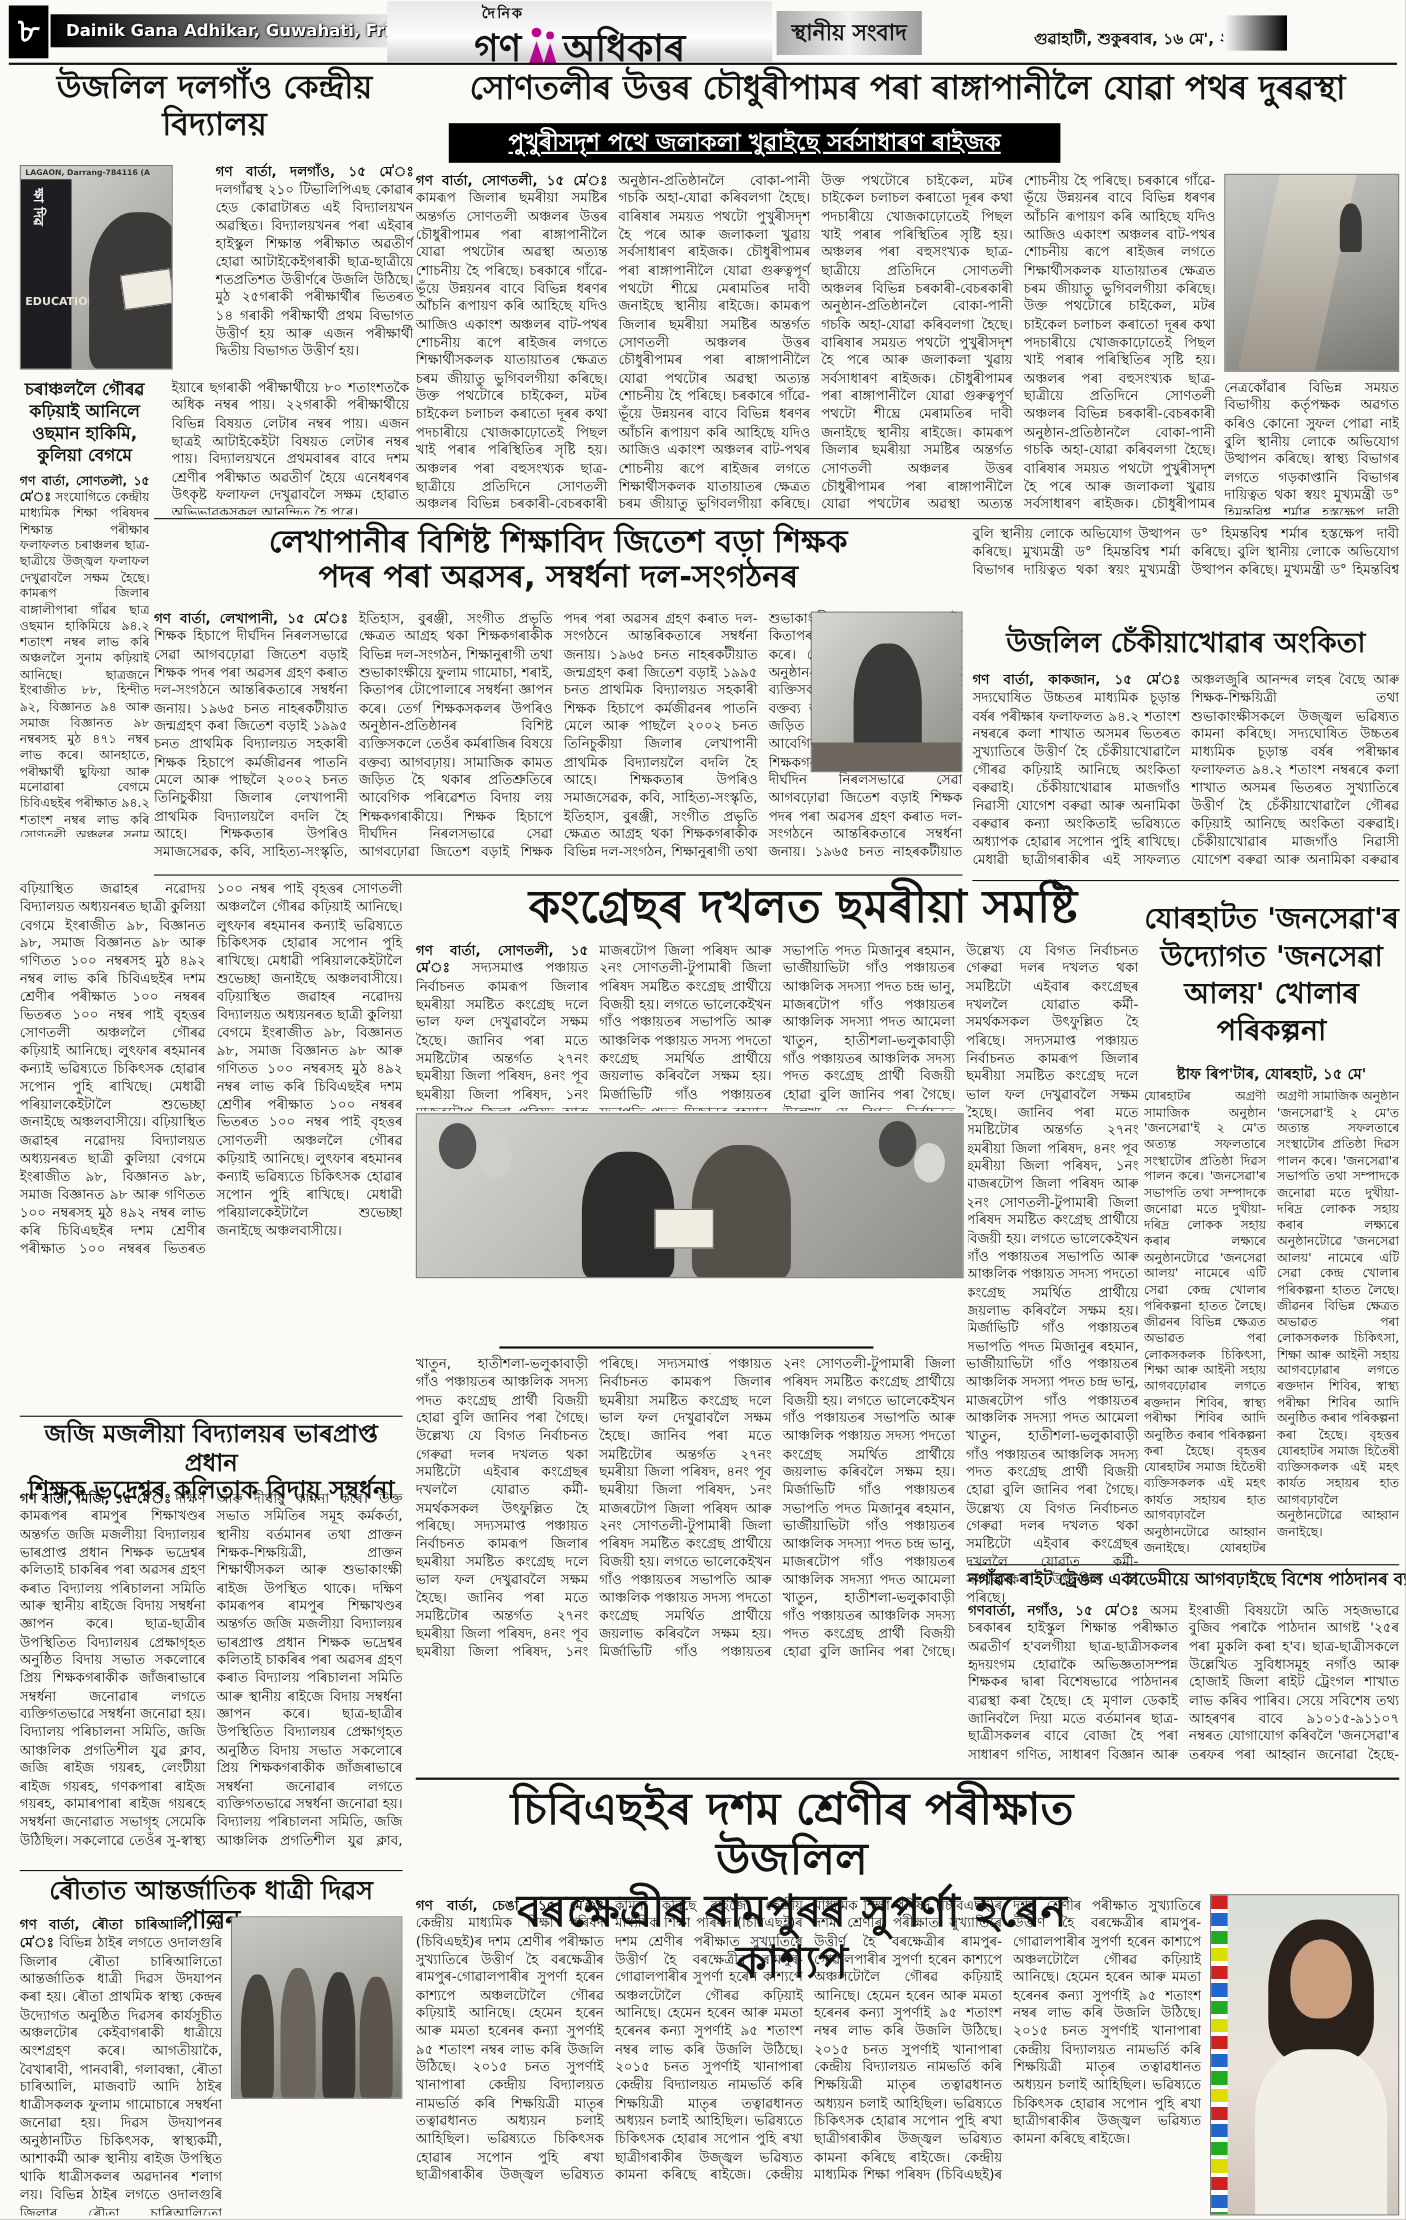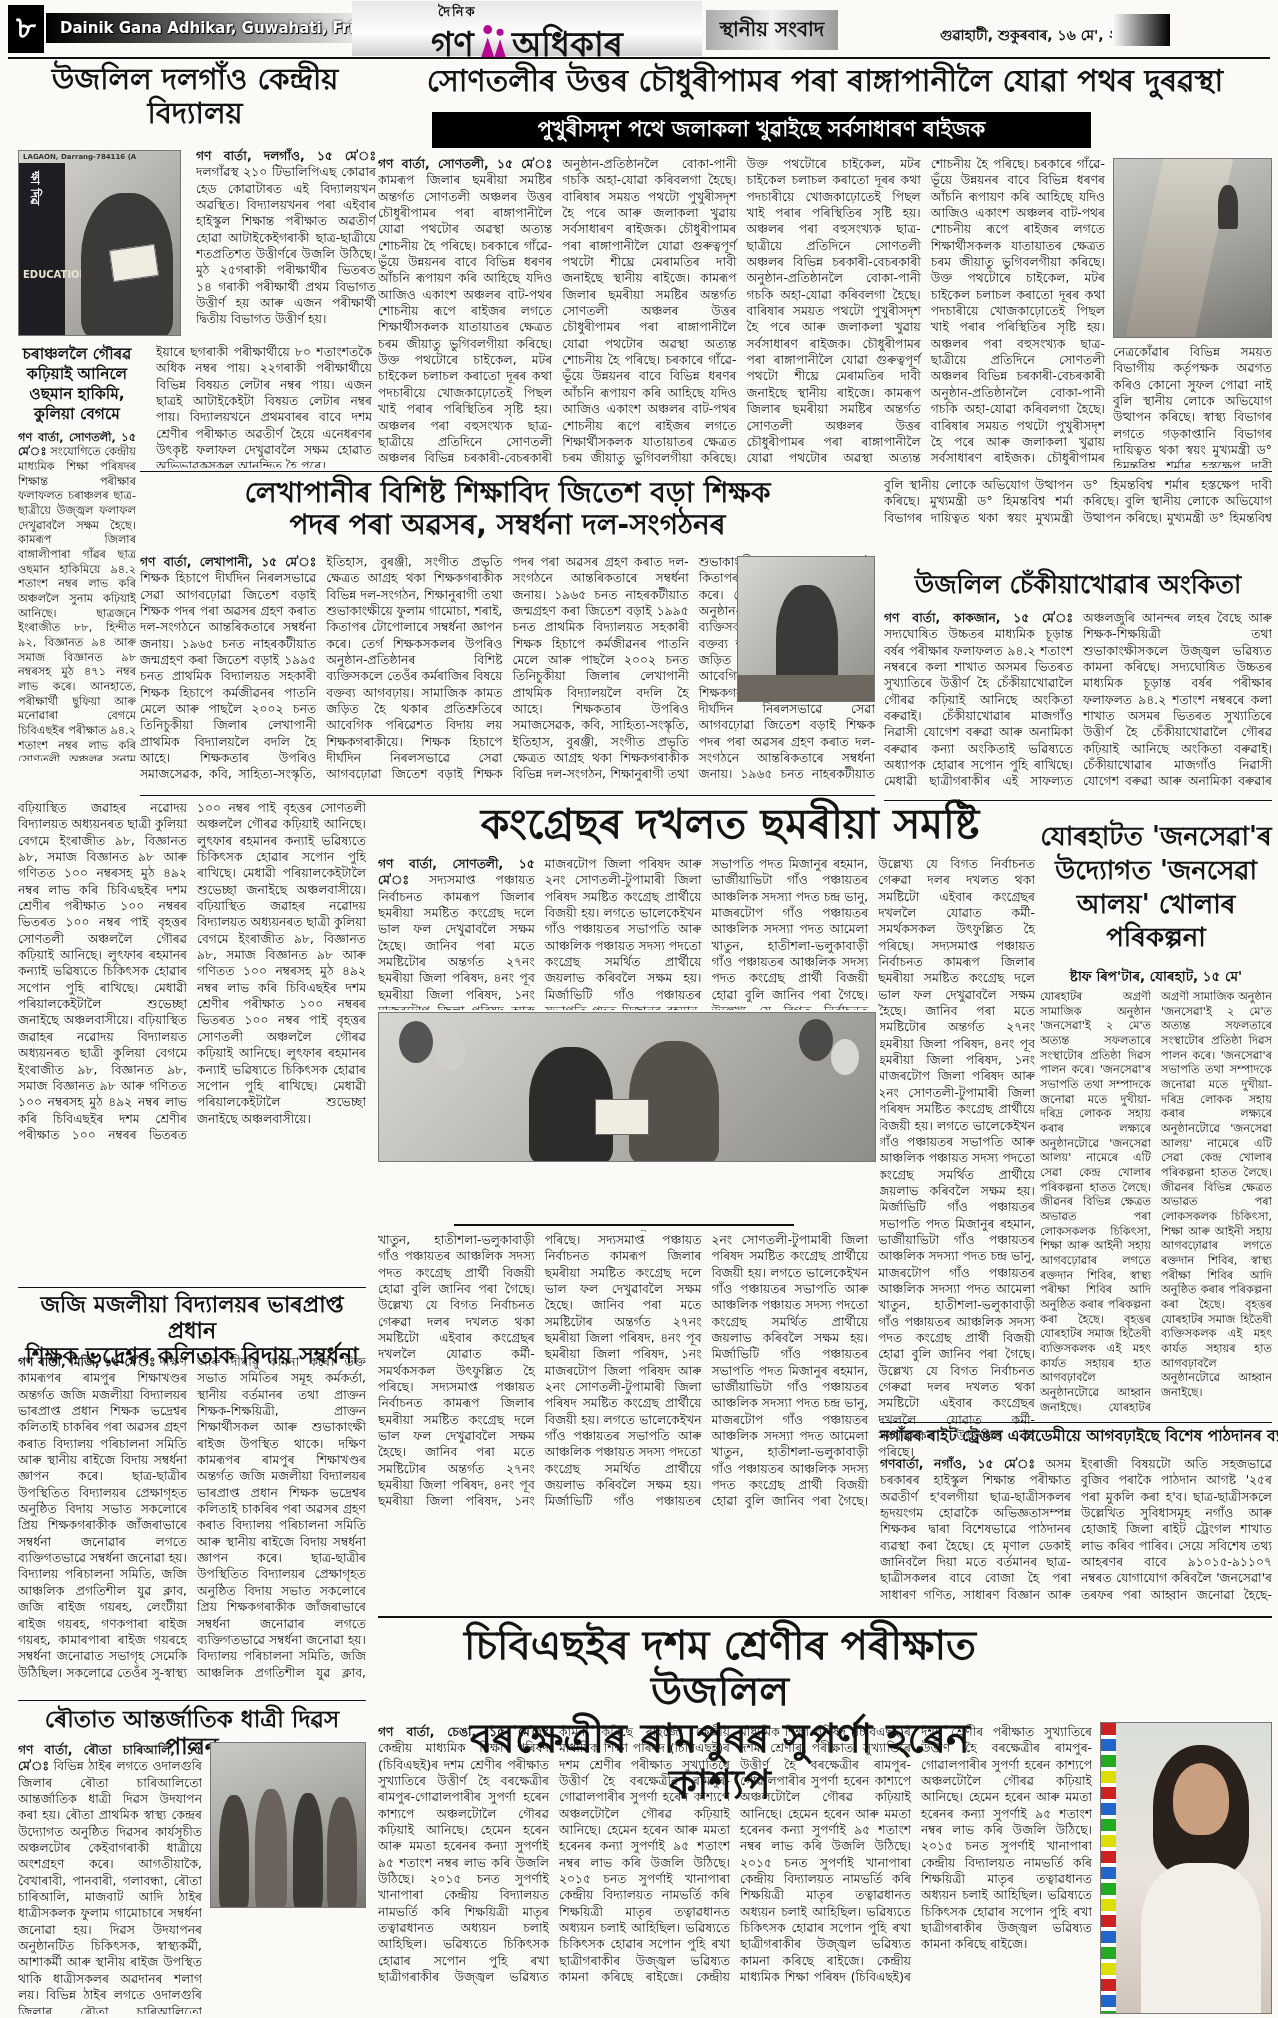--- a/index.html
+++ b/index.html
@@ -66,21 +66,21 @@
   <div class="abs secbar" style="left:706px;top:10px;width:132px;height:40px;">
       <span>স্থানীয় সংবাদ</span>
     </div>
   <div class="abs dateline" style="left:940px;top:24px;width:170px;height:20px;">গুৱাহাটী, শুকুৰবাৰ, ১৬ মে', ২০২৫</div>
   <div class="abs gradbox" style="left:1112px;top:14px;width:58px;height:32px;"></div>
   <div class="hr" style="left:8px;top:57px;width:1262px;"></div>
 
   <div class="abs hl" style="left:18px;top:63px;width:354px;height:82px;font-size:29px;">
     <div>উজলিল দলগাঁও কেন্দ্ৰীয় বিদ্যালয়</div>
   </div>
-  <div class="photo gray1" style="left:18px;top:150px;width:163px;height:186px;">
+  <div class="photo gray1" style="left:18px;top:150px;width:139px;height:186px;">
     <div class="ph-label" style="top:2px;left:4px;font-size:7px;color:#333;">LAGAON, Darrang-784116 (A</div>
     <div class="abs" style="left:0;top:12px;width:46px;height:174px;background:#1d1d22;"></div>
     <div class="ph-label" style="left:6px;top:20px;font-size:12px;writing-mode:vertical-rl;">ক্ষা দিৱ</div>
     <div class="ph-label" style="left:4px;top:118px;font-size:10px;color:#e8e2d2;">EDUCATION</div>
     <div class="ph-label" style="left:10px;top:150px;font-size:16px;color:#ddd;margin-top:35px;">023</div>
     <div class="sil" style="left:62px;top:42px;width:92px;height:144px;"></div>
     <div class="abs" style="left:92px;top:96px;width:44px;height:30px;background:#efece2;border:1px solid #666;transform:rotate(-8deg);"></div>
   </div>
   <p class="bt abs" style="left:196px;top:148px;width:180px;height:190px;">
     <b class="byl">গণ বাৰ্তা, দলগাঁও, ১৫ মে'ঃ</b>
@@ -91,21 +91,21 @@
   <div class="abs" style="left:18px;top:344px;width:118px;height:452px;overflow:hidden;">
     <p class="subhead">চৰাঞ্চললৈ গৌৰৱ কঢ়িয়াই আনিলে ওছমান হাকিমি, কুলিয়া বেগমে</p>
     <p class="bt bt-sm" style="height:330px;">
       <b class="byl">গণ বাৰ্তা, সোণতলী, ১৫ মে'ঃ</b>
       <span>সংযোগিতে কেন্দ্ৰীয় মাধ্যমিক শিক্ষা পৰিষদৰ শিক্ষান্ত পৰীক্ষাৰ ফলাফলত চৰাঞ্চলৰ ছাত্ৰ-ছাত্ৰীয়ে উজ্জ্বল ফলাফল দেখুৱাবলৈ সক্ষম হৈছে। কামৰূপ জিলাৰ বাঙ্গালীপাৰা গাঁৱৰ ছাত্ৰ ওছমান হাকিমিয়ে ৯৪.২ শতাংশ নম্বৰ লাভ কৰি অঞ্চললৈ সুনাম কঢ়িয়াই আনিছে। ছাত্ৰজনে ইংৰাজীত ৮৮, হিন্দীত ৯২, বিজ্ঞানত ৯৪ আৰু সমাজ বিজ্ঞানত ৯৮ নম্বৰসহ মুঠ ৪৭১ নম্বৰ লাভ কৰে। আনহাতে, পৰীক্ষাৰ্থী ছুফিয়া আৰু মনোৱাৰা বেগমে চিবিএছইৰ পৰীক্ষাত ৯৪.২ শতাংশ নম্বৰ লাভ কৰি সোণতলী অঞ্চলৰ সুনাম কঢ়িয়াই আনিবলৈ সক্ষম হয়।</span>
     </p>
   </div>
   <p class="bt c2 abs" style="left:18px;top:800px;width:348px;height:484px;">বঢ়িয়াস্থিত জৱাহৰ নৱোদয় বিদ্যালয়ত অধ্যয়নৰত ছাত্ৰী কুলিয়া বেগমে ইংৰাজীত ৯৮, বিজ্ঞানত ৯৮, সমাজ বিজ্ঞানত ৯৮ আৰু গণিতত ১০০ নম্বৰসহ মুঠ ৪৯২ নম্বৰ লাভ কৰি চিবিএছইৰ দশম শ্ৰেণীৰ পৰীক্ষাত ১০০ নম্বৰৰ ভিতৰত ১০০ নম্বৰ পাই বৃহত্তৰ সোণতলী অঞ্চললৈ গৌৰৱ কঢ়িয়াই আনিছে। লুৎফাৰ ৰহমানৰ কন্যাই ভৱিষ্যতে চিকিৎসক হোৱাৰ সপোন পুহি ৰাখিছে। মেধাৱী পৰিয়ালকেইটালৈ শুভেচ্ছা জনাইছে অঞ্চলবাসীয়ে। বঢ়িয়াস্থিত জৱাহৰ নৱোদয় বিদ্যালয়ত অধ্যয়নৰত ছাত্ৰী কুলিয়া বেগমে ইংৰাজীত ৯৮, বিজ্ঞানত ৯৮, সমাজ বিজ্ঞানত ৯৮ আৰু গণিতত ১০০ নম্বৰসহ মুঠ ৪৯২ নম্বৰ লাভ কৰি চিবিএছইৰ দশম শ্ৰেণীৰ পৰীক্ষাত ১০০ নম্বৰৰ ভিতৰত ১০০ নম্বৰ পাই বৃহত্তৰ সোণতলী অঞ্চললৈ গৌৰৱ কঢ়িয়াই আনিছে। লুৎফাৰ ৰহমানৰ কন্যাই ভৱিষ্যতে চিকিৎসক হোৱাৰ সপোন পুহি ৰাখিছে। মেধাৱী পৰিয়ালকেইটালৈ শুভেচ্ছা জনাইছে অঞ্চলবাসীয়ে। বঢ়িয়াস্থিত জৱাহৰ নৱোদয় বিদ্যালয়ত অধ্যয়নৰত ছাত্ৰী কুলিয়া বেগমে ইংৰাজীত ৯৮, বিজ্ঞানত ৯৮, সমাজ বিজ্ঞানত ৯৮ আৰু গণিতত ১০০ নম্বৰসহ মুঠ ৪৯২ নম্বৰ লাভ কৰি চিবিএছইৰ দশম শ্ৰেণীৰ পৰীক্ষাত ১০০ নম্বৰৰ ভিতৰত ১০০ নম্বৰ পাই বৃহত্তৰ সোণতলী অঞ্চললৈ গৌৰৱ কঢ়িয়াই আনিছে। লুৎফাৰ ৰহমানৰ কন্যাই ভৱিষ্যতে চিকিৎসক হোৱাৰ সপোন পুহি ৰাখিছে। মেধাৱী পৰিয়ালকেইটালৈ শুভেচ্ছা জনাইছে অঞ্চলবাসীয়ে।</p>
 
   <div class="abs hl" style="left:378px;top:64px;width:894px;height:44px;font-size:30px;white-space:nowrap;">সোণতলীৰ উত্তৰ চৌধুৰীপামৰ পৰা ৰাঙ্গাপানীলৈ যোৱা পথৰ দুৰৱস্থা</div>
-  <div class="abs kicker" style="left:432px;top:112px;width:659px;height:36px;">পুখুৰীসদৃশ পথে জলাকলা খুৱাইছে সৰ্বসাধাৰণ ৰাইজক</div>
+  <div class="abs kicker" style="left:408px;top:112px;width:556px;height:36px;text-decoration:underline;">পুখুৰীসদৃশ পথে জলাকলা খুৱাইছে সৰ্বসাধাৰণ ৰাইজক</div>
   <p class="bt c4 abs" style="left:378px;top:156px;width:727px;height:312px;">
     <b class="byl">গণ বাৰ্তা, সোণতলী, ১৫ মে'ঃ</b>
     <span>কামৰূপ জিলাৰ ছমৰীয়া সমষ্টিৰ অন্তৰ্গত সোণতলী অঞ্চলৰ উত্তৰ চৌধুৰীপামৰ পৰা ৰাঙ্গাপানীলৈ যোৱা পথটোৰ অৱস্থা অত্যন্ত শোচনীয় হৈ পৰিছে। চৰকাৰে গাঁৱে-ভূঁয়ে উন্নয়নৰ বাবে বিভিন্ন ধৰণৰ আঁচনি ৰূপায়ণ কৰি আহিছে যদিও আজিও একাংশ অঞ্চলৰ বাট-পথৰ শোচনীয় ৰূপে ৰাইজৰ লগতে শিক্ষাৰ্থীসকলক যাতায়াতৰ ক্ষেত্ৰত চৰম জীয়াতু ভুগিবলগীয়া কৰিছে। উক্ত পথটোৰে চাইকেল, মটৰ চাইকেল চলাচল কৰাতো দূৰৰ কথা পদচাৰীয়ে খোজকাঢ়োতেই পিছল খাই পৰাৰ পৰিস্থিতিৰ সৃষ্টি হয়। অঞ্চলৰ পৰা বহুসংখ্যক ছাত্ৰ-ছাত্ৰীয়ে প্ৰতিদিনে সোণতলী অঞ্চলৰ বিভিন্ন চৰকাৰী-বেচৰকাৰী অনুষ্ঠান-প্ৰতিষ্ঠানলৈ বোকা-পানী গচকি অহা-যোৱা কৰিবলগা হৈছে। বাৰিষাৰ সময়ত পথটো পুখুৰীসদৃশ হৈ পৰে আৰু জলাকলা খুৱায় সৰ্বসাধাৰণ ৰাইজক। চৌধুৰীপামৰ পৰা ৰাঙ্গাপানীলৈ যোৱা গুৰুত্বপূৰ্ণ পথটো শীঘ্ৰে মেৰামতিৰ দাবী জনাইছে স্থানীয় ৰাইজে। কামৰূপ জিলাৰ ছমৰীয়া সমষ্টিৰ অন্তৰ্গত সোণতলী অঞ্চলৰ উত্তৰ চৌধুৰীপামৰ পৰা ৰাঙ্গাপানীলৈ যোৱা পথটোৰ অৱস্থা অত্যন্ত শোচনীয় হৈ পৰিছে। চৰকাৰে গাঁৱে-ভূঁয়ে উন্নয়নৰ বাবে বিভিন্ন ধৰণৰ আঁচনি ৰূপায়ণ কৰি আহিছে যদিও আজিও একাংশ অঞ্চলৰ বাট-পথৰ শোচনীয় ৰূপে ৰাইজৰ লগতে শিক্ষাৰ্থীসকলক যাতায়াতৰ ক্ষেত্ৰত চৰম জীয়াতু ভুগিবলগীয়া কৰিছে। উক্ত পথটোৰে চাইকেল, মটৰ চাইকেল চলাচল কৰাতো দূৰৰ কথা পদচাৰীয়ে খোজকাঢ়োতেই পিছল খাই পৰাৰ পৰিস্থিতিৰ সৃষ্টি হয়। অঞ্চলৰ পৰা বহুসংখ্যক ছাত্ৰ-ছাত্ৰীয়ে প্ৰতিদিনে সোণতলী অঞ্চলৰ বিভিন্ন চৰকাৰী-বেচৰকাৰী অনুষ্ঠান-প্ৰতিষ্ঠানলৈ বোকা-পানী গচকি অহা-যোৱা কৰিবলগা হৈছে। বাৰিষাৰ সময়ত পথটো পুখুৰীসদৃশ হৈ পৰে আৰু জলাকলা খুৱায় সৰ্বসাধাৰণ ৰাইজক। চৌধুৰীপামৰ পৰা ৰাঙ্গাপানীলৈ যোৱা গুৰুত্বপূৰ্ণ পথটো শীঘ্ৰে মেৰামতিৰ দাবী জনাইছে স্থানীয় ৰাইজে। কামৰূপ জিলাৰ ছমৰীয়া সমষ্টিৰ অন্তৰ্গত সোণতলী অঞ্চলৰ উত্তৰ চৌধুৰীপামৰ পৰা ৰাঙ্গাপানীলৈ যোৱা পথটোৰ অৱস্থা অত্যন্ত শোচনীয় হৈ পৰিছে। চৰকাৰে গাঁৱে-ভূঁয়ে উন্নয়নৰ বাবে বিভিন্ন ধৰণৰ আঁচনি ৰূপায়ণ কৰি আহিছে যদিও আজিও একাংশ অঞ্চলৰ বাট-পথৰ শোচনীয় ৰূপে ৰাইজৰ লগতে শিক্ষাৰ্থীসকলক যাতায়াতৰ ক্ষেত্ৰত চৰম জীয়াতু ভুগিবলগীয়া কৰিছে। উক্ত পথটোৰে চাইকেল, মটৰ চাইকেল চলাচল কৰাতো দূৰৰ কথা পদচাৰীয়ে খোজকাঢ়োতেই পিছল খাই পৰাৰ পৰিস্থিতিৰ সৃষ্টি হয়। অঞ্চলৰ পৰা বহুসংখ্যক ছাত্ৰ-ছাত্ৰীয়ে প্ৰতিদিনে সোণতলী অঞ্চলৰ বিভিন্ন চৰকাৰী-বেচৰকাৰী অনুষ্ঠান-প্ৰতিষ্ঠানলৈ বোকা-পানী গচকি অহা-যোৱা কৰিবলগা হৈছে। বাৰিষাৰ সময়ত পথটো পুখুৰীসদৃশ হৈ পৰে আৰু জলাকলা খুৱায় সৰ্বসাধাৰণ ৰাইজক। চৌধুৰীপামৰ পৰা ৰাঙ্গাপানীলৈ যোৱা গুৰুত্বপূৰ্ণ পথটো শীঘ্ৰে মেৰামতিৰ দাবী জনাইছে স্থানীয় ৰাইজে।</span>
   </p>
   <div class="photo gray2" style="left:1113px;top:158px;width:159px;height:180px;">
     <div class="abs" style="left:30px;top:0;width:70px;height:180px;background:linear-gradient(to bottom,#d6d2c8,#9b948a);transform:skewX(-12deg);"></div>
     <div class="sil" style="left:104px;top:26px;width:20px;height:44px;"></div>
   </div>
   <p class="bt abs" style="left:1113px;top:344px;width:159px;height:124px;">নেত্ৰকোঁৱাৰ বিভিন্ন সময়ত বিভাগীয় কৰ্তৃপক্ষক অৱগত কৰিও কোনো সুফল পোৱা নাই বুলি স্থানীয় লোকে অভিযোগ উত্থাপন কৰিছে। স্বাস্থ্য বিভাগৰ লগতে গড়কাপ্তানি বিভাগৰ দায়িত্বত থকা স্বয়ং মুখ্যমন্ত্ৰী ড° হিমন্তবিশ্ব শৰ্মাৰ হস্তক্ষেপ দাবী কৰিছে ৰাইজে।</p>
   <div class="hr" style="left:140px;top:471px;width:1132px;height:1px;"></div>

